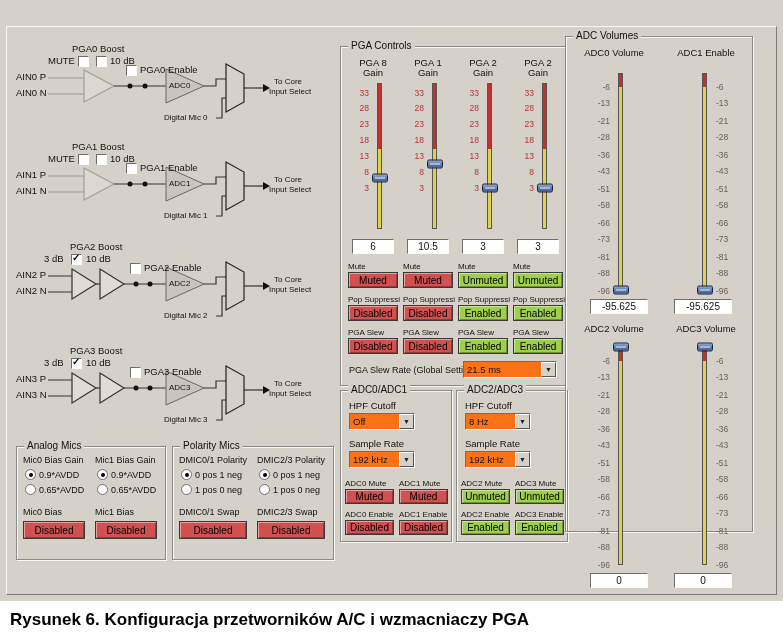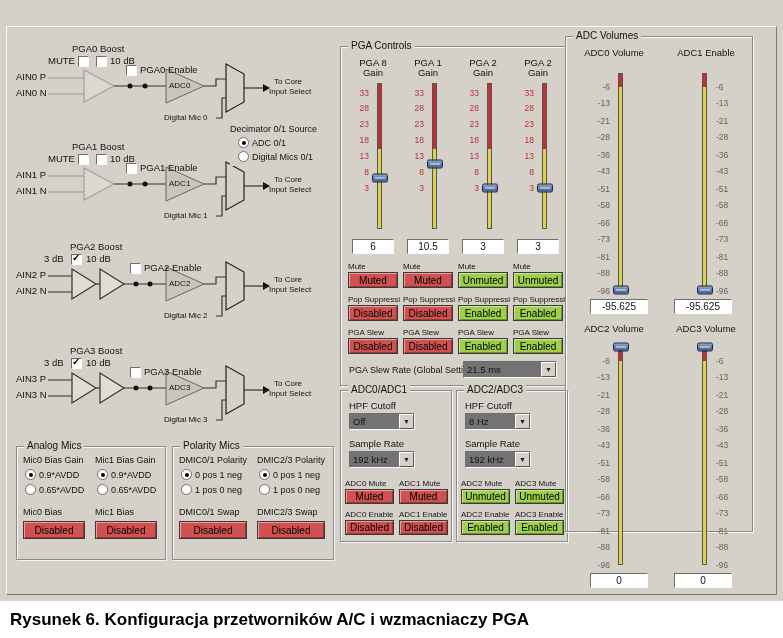--- a/index.html
+++ b/index.html
@@ -22,21 +22,21 @@
   .gbox{position:absolute;border:1px solid #8a8a8a;box-shadow:inset 1px 1px 0 rgba(255,255,255,.8),1px 1px 0 rgba(255,255,255,.8);}
   .gtitle{position:absolute;top:-7px;left:7px;background:#d5d1c9;padding:0 3px;font-size:10px;white-space:nowrap;}
   .cb{position:absolute;width:11px;height:11px;background:#fff;border:1px solid;border-color:#6e6e6e #fbfbfb #fbfbfb #6e6e6e;}
   .cb.checked::after{content:"✓";position:absolute;left:0px;top:-3px;font-size:10px;font-weight:bold;color:#000;}
   .rb{position:absolute;width:11px;height:11px;border-radius:50%;background:#fff;border:1px solid #6e6e6e;}
   .rb.on::after{content:"";position:absolute;left:2.5px;top:2.5px;width:4px;height:4px;border-radius:50%;background:#000;}
   .stbtn{position:absolute;display:flex;align-items:center;justify-content:center;font-size:10px;color:#000;
          border:1px solid #3a3a3a;box-shadow:inset 1px 1px 0 rgba(255,255,255,.45),inset -1px -1px 0 rgba(0,0,0,.3);cursor:default;}
   .stbtn.red{background:#d15151;}
   .stbtn.green{background:#9ed04b;}
-  .dd{position:absolute;height:17px;background:#737373;border:1px solid;border-color:#6e6e6e #fbfbfb #fbfbfb #6e6e6e;display:flex;}
+  .dd{position:absolute;height:17px;background:#f97316;border:1px solid;border-color:#6e6e6e #fbfbfb #fbfbfb #6e6e6e;display:flex;}
   .ddtxt{flex:1;font-size:9.5px;padding:2px 3px;white-space:nowrap;overflow:hidden;}
   .ddbtn{width:15px;background:#d5d1c9;border:1px solid;border-color:#fbfbfb #555 #555 #fbfbfb;font-size:7px;display:flex;align-items:center;justify-content:center;color:#222;}
   .vbox{position:absolute;height:15px;background:#fff;border:1px solid;border-color:#6e6e6e #fbfbfb #fbfbfb #6e6e6e;font-size:10px;display:flex;align-items:center;justify-content:center;}
   
   .vtrack{position:absolute;width:5px;}
   .rail{position:absolute;inset:0;border:1px solid #555;}
   .rail.pga{background:linear-gradient(to bottom,#c23030 0%,#c23030 45%,#ddd24a 45%,#ddd24a 100%);}
   .rail.adc{background:linear-gradient(to bottom,#c23030 0%,#c23030 6%,#ddd24a 6%,#ddd24a 100%);}
   .thumb{position:absolute;left:50%;width:16px;height:9px;transform:translate(-50%,-50%);
          background:linear-gradient(#8ca4cc,#3d5c94);border:1px solid #16233f;border-radius:2px;}
@@ -186,27 +186,20 @@
     <span class="lbl" style="left:2px;top:29px">AIN3 P</span>
     <span class="lbl" style="left:2px;top:45px">AIN3 N</span>
     <span class="cb" style="left:116px;top:23px"></span>
     <span class="lbl" style="left:130px;top:22px">PGA3 Enable</span>
     <span class="lbl tiny" style="left:155px;top:39px">ADC3</span>
     <span class="lbl tiny" style="left:150px;top:71px">Digital Mic 3</span>
     <span class="lbl tiny" style="left:260px;top:35px">To Core</span>
     <span class="lbl tiny" style="left:255px;top:45px">Input Select</span>
   </div>
 
-  <div class="dec" style="left:230px;top:124px">
-    <span class="slbl9" style="left:0;top:0">Decimator 0/1 Source</span>
-    <span class="rb on" style="left:8px;top:13px"></span>
-    <span class="slbl9" style="left:22px;top:14px">ADC 0/1</span>
-    <span class="rb" style="left:8px;top:27px"></span>
-    <span class="slbl9" style="left:22px;top:28px">Digital Mics 0/1</span>
-  </div>
 
   <div class="gbox" style="left:16px;top:446px;width:150px;height:114px">
     <span class="gtitle">Analog Mics</span>
     <span class="slbl9" style="left:6px;top:8px">Mic0 Bias Gain</span>
     <span class="rb on" style="left:8px;top:22px"></span>
     <span class="slbl9" style="left:22px;top:23px">0.9*AVDD</span>
     <span class="rb" style="left:8px;top:37px"></span>
     <span class="slbl9" style="left:22px;top:38px">0.65*AVDD</span>
     <span class="slbl9" style="left:6px;top:60px">Mic0 Bias</span>
     <div class="stbtn red" style="left:6px;top:74px;width:62px;height:18px">Disabled</div>

